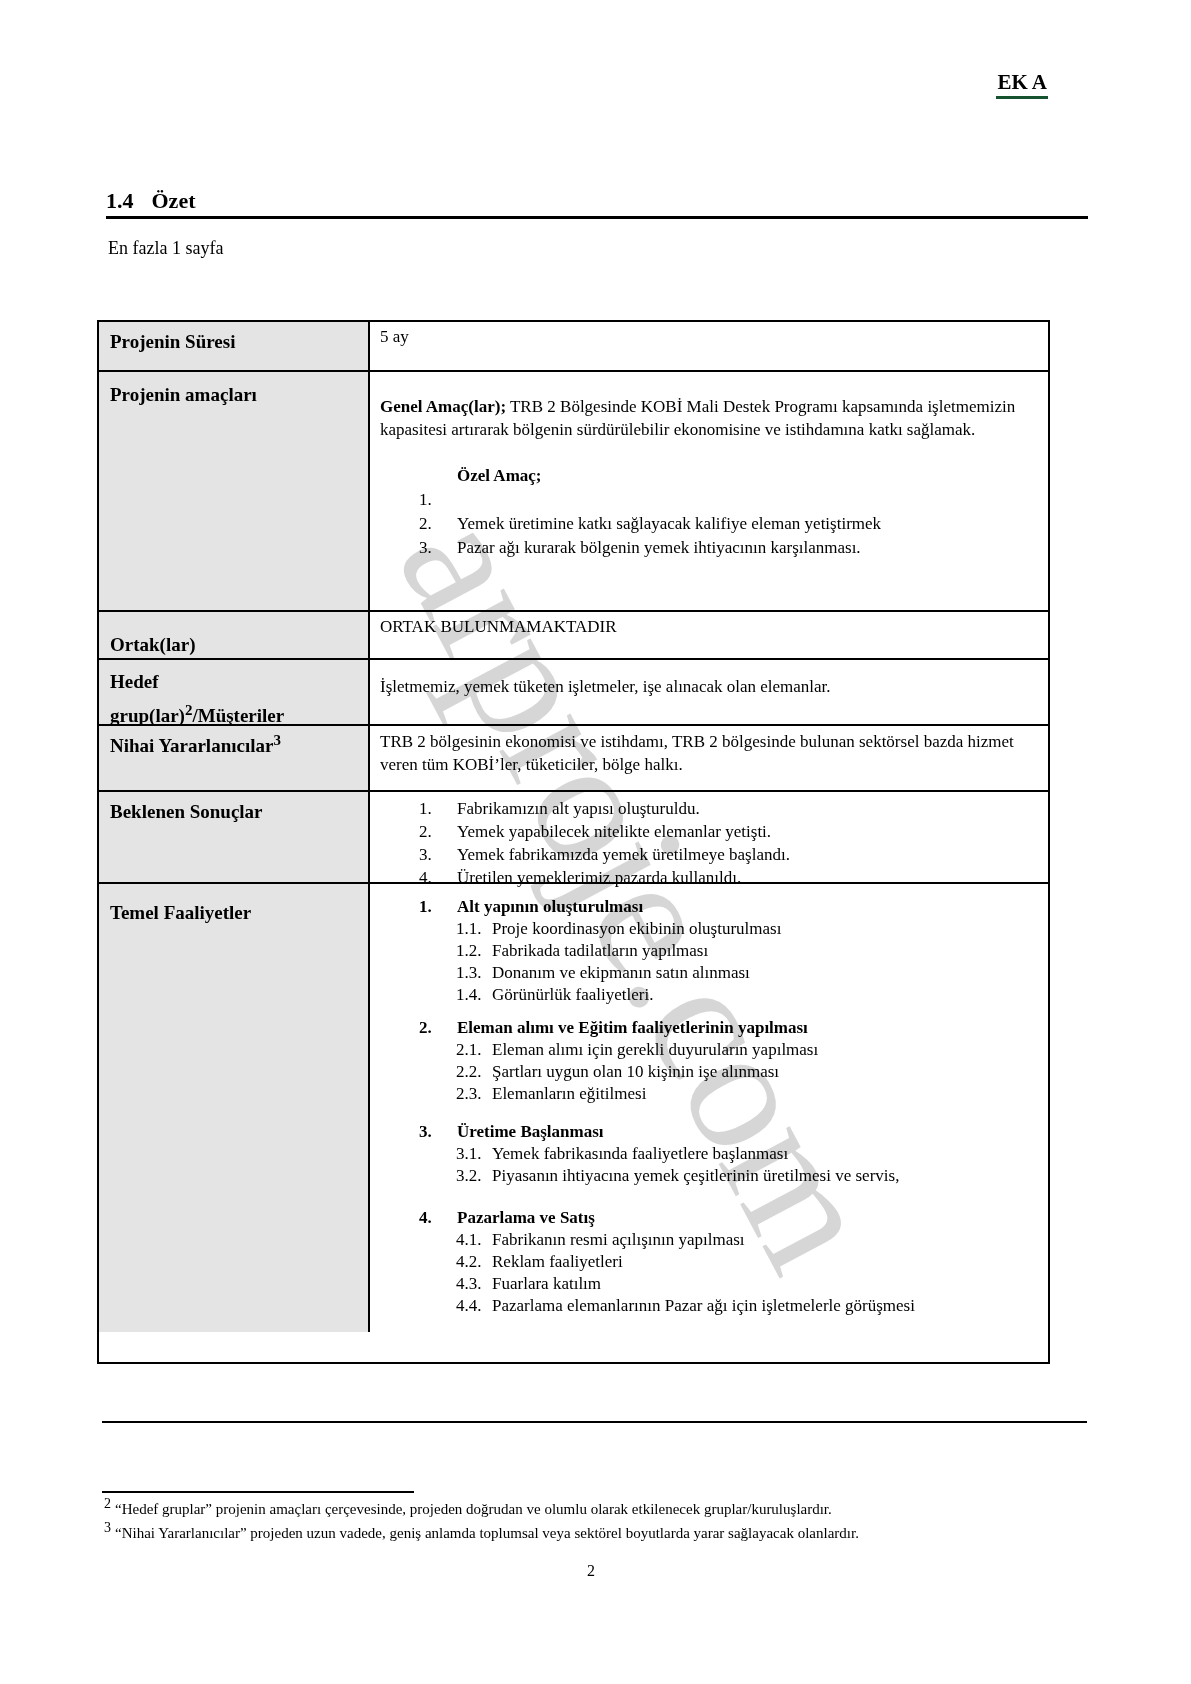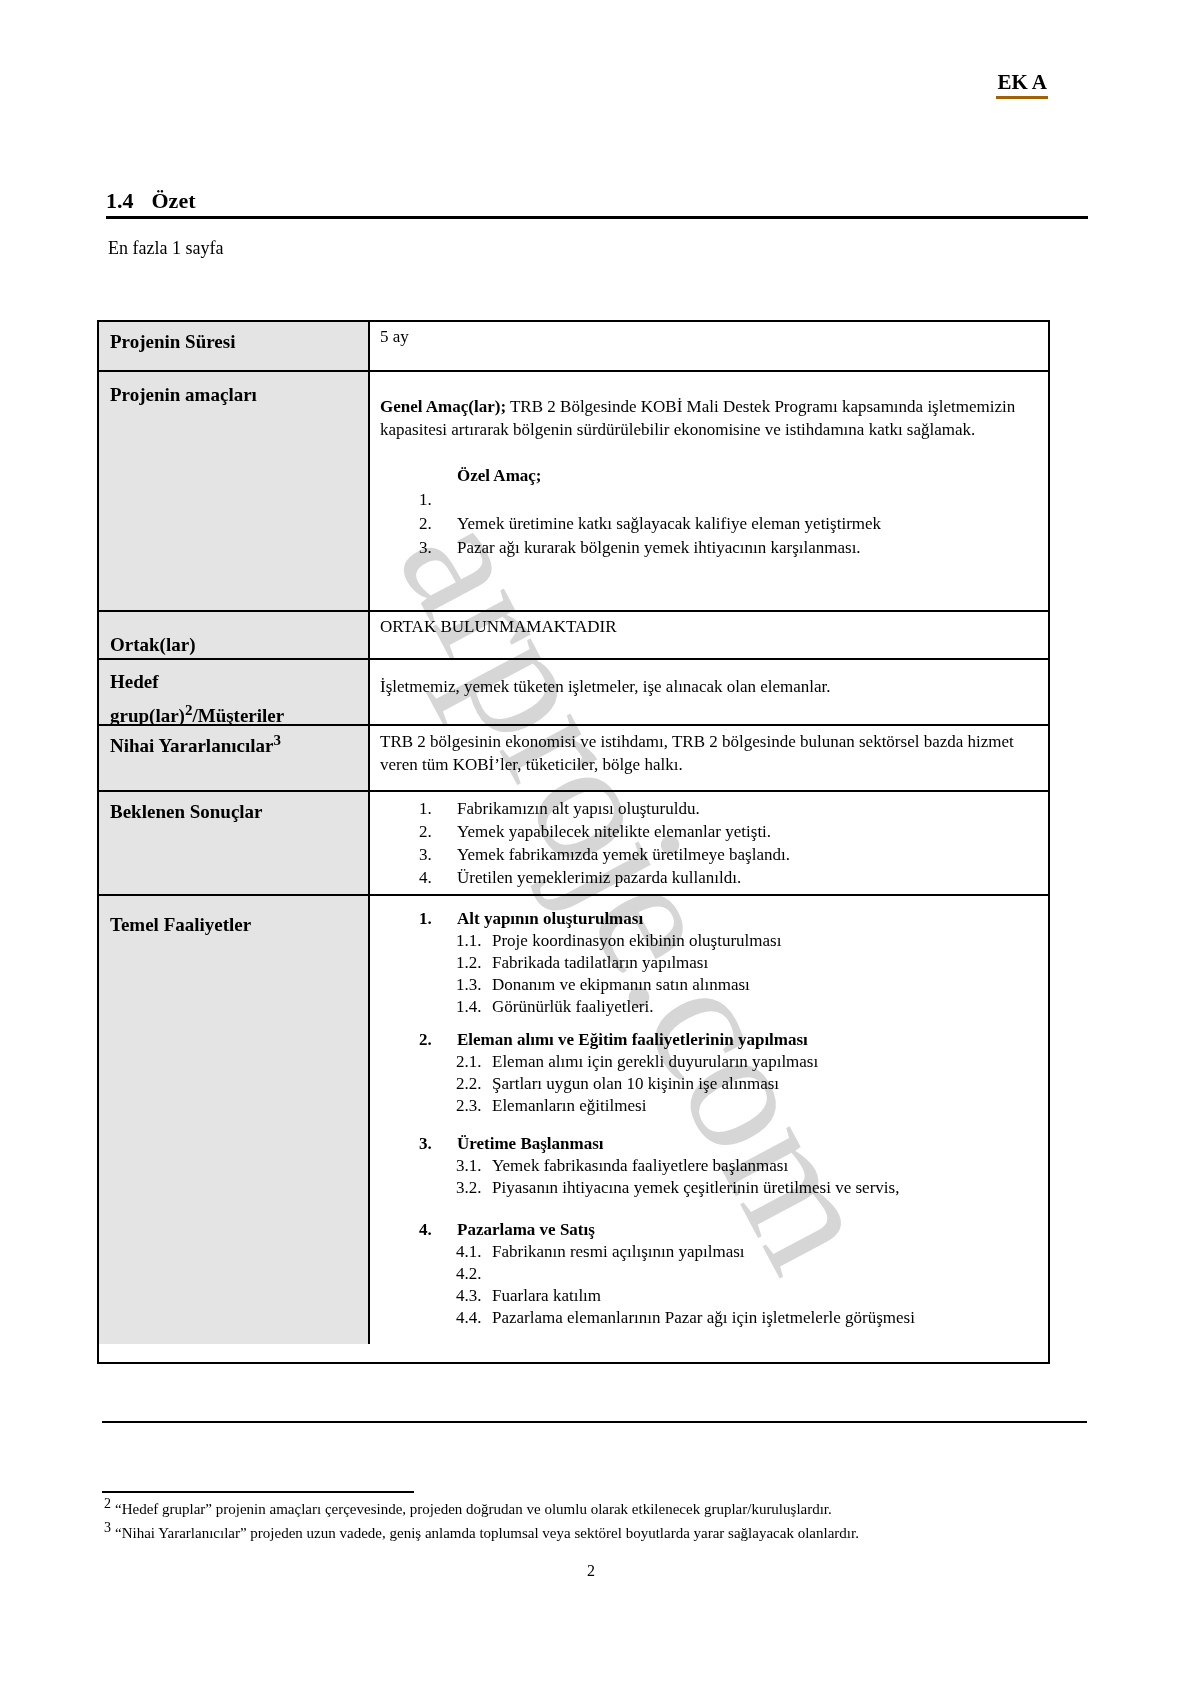--- a/index.html
+++ b/index.html
@@ -16,34 +16,34 @@
     font-size:175px; color:#c9c9c9; opacity:.75;
     transform:rotate(62deg); transform-origin:center center;
     z-index:0; letter-spacing:-2px; user-select:none;
   }
   .content { position:absolute; inset:0; z-index:1; }
   
   .annex {
     position:absolute; top:70px; left:848px; width:200px; text-align:right;
     font-size:21px; font-weight:bold;
   }
-  .annex span { display:inline-block; border-bottom:3px solid #a16207; padding:0 1px 1px 1px; }
+  .annex span { display:inline-block; border-bottom:3px solid #14532d; padding:0 1px 1px 1px; }
   .heading { position:absolute; top:188px; left:106px; font-size:22px; font-weight:bold; }
   .heading .hnum { margin-right:18px; }
   .heading-rule { position:absolute; top:216px; left:106px; width:982px; height:3px; background:#000; }
   .note { position:absolute; top:238px; left:108px; font-size:18px; }
   
   .doc-table {
     position:absolute; left:97px; top:320px; width:953px; height:1044px;
     border:2px solid #000; background:transparent; font-size:17px;
   }
   .row { display:flex; border-bottom:2px solid #000; }
   .row:last-child { border-bottom:none; }
   .h1{height:50px} .h2{height:240px} .h3{height:48px} .h4{height:66px}
-  .h5{height:66px} .h6{height:104px} .h7{height:448px}
+  .h5{height:66px} .h6{height:92px} .h7{height:448px}
   .lbl {
     width:271px; flex:0 0 271px; border-right:2px solid #000; background:#e4e4e4;
     font-size:19px; font-weight:bold; line-height:25px; padding:8px 8px 0 11px;
   }
   .r1 .lbl{padding-top:7px} .r2 .lbl{padding-top:10px} .r3 .lbl{padding-top:20px}
   .r4 .lbl{padding-top:5px; line-height:34px} .r5 .lbl{padding-top:7px}
   .r6 .lbl{padding-top:7px} .r7 .lbl{padding-top:16px}
   .sup { font-size:15px; vertical-align:super; line-height:0; }
   .val { flex:1; padding:4px 8px 0 10px; line-height:22px; background:transparent; }
   .r2 .val { padding-top:23px; }
@@ -230,20 +230,21 @@
             <div class="grp-title">
               <span class="num">4.</span>
               <span class="txt">Pazarlama ve Satış</span>
             </div>
             <div class="sub">
                 <span class="snum">4.1.</span>
                 <span class="stxt">Fabrikanın resmi açılışının yapılması</span>
               </div>
             <div class="sub">
                 <span class="snum">4.2.</span>
+                <span class="stxt">Reklam faaliyetleri</span>
               </div>
             <div class="sub">
                 <span class="snum">4.3.</span>
                 <span class="stxt">Fuarlara katılım</span>
               </div>
             <div class="sub">
                 <span class="snum">4.4.</span>
                 <span class="stxt">Pazarlama elemanlarının Pazar ağı için işletmelerle görüşmesi</span>
               </div>
           </div>

